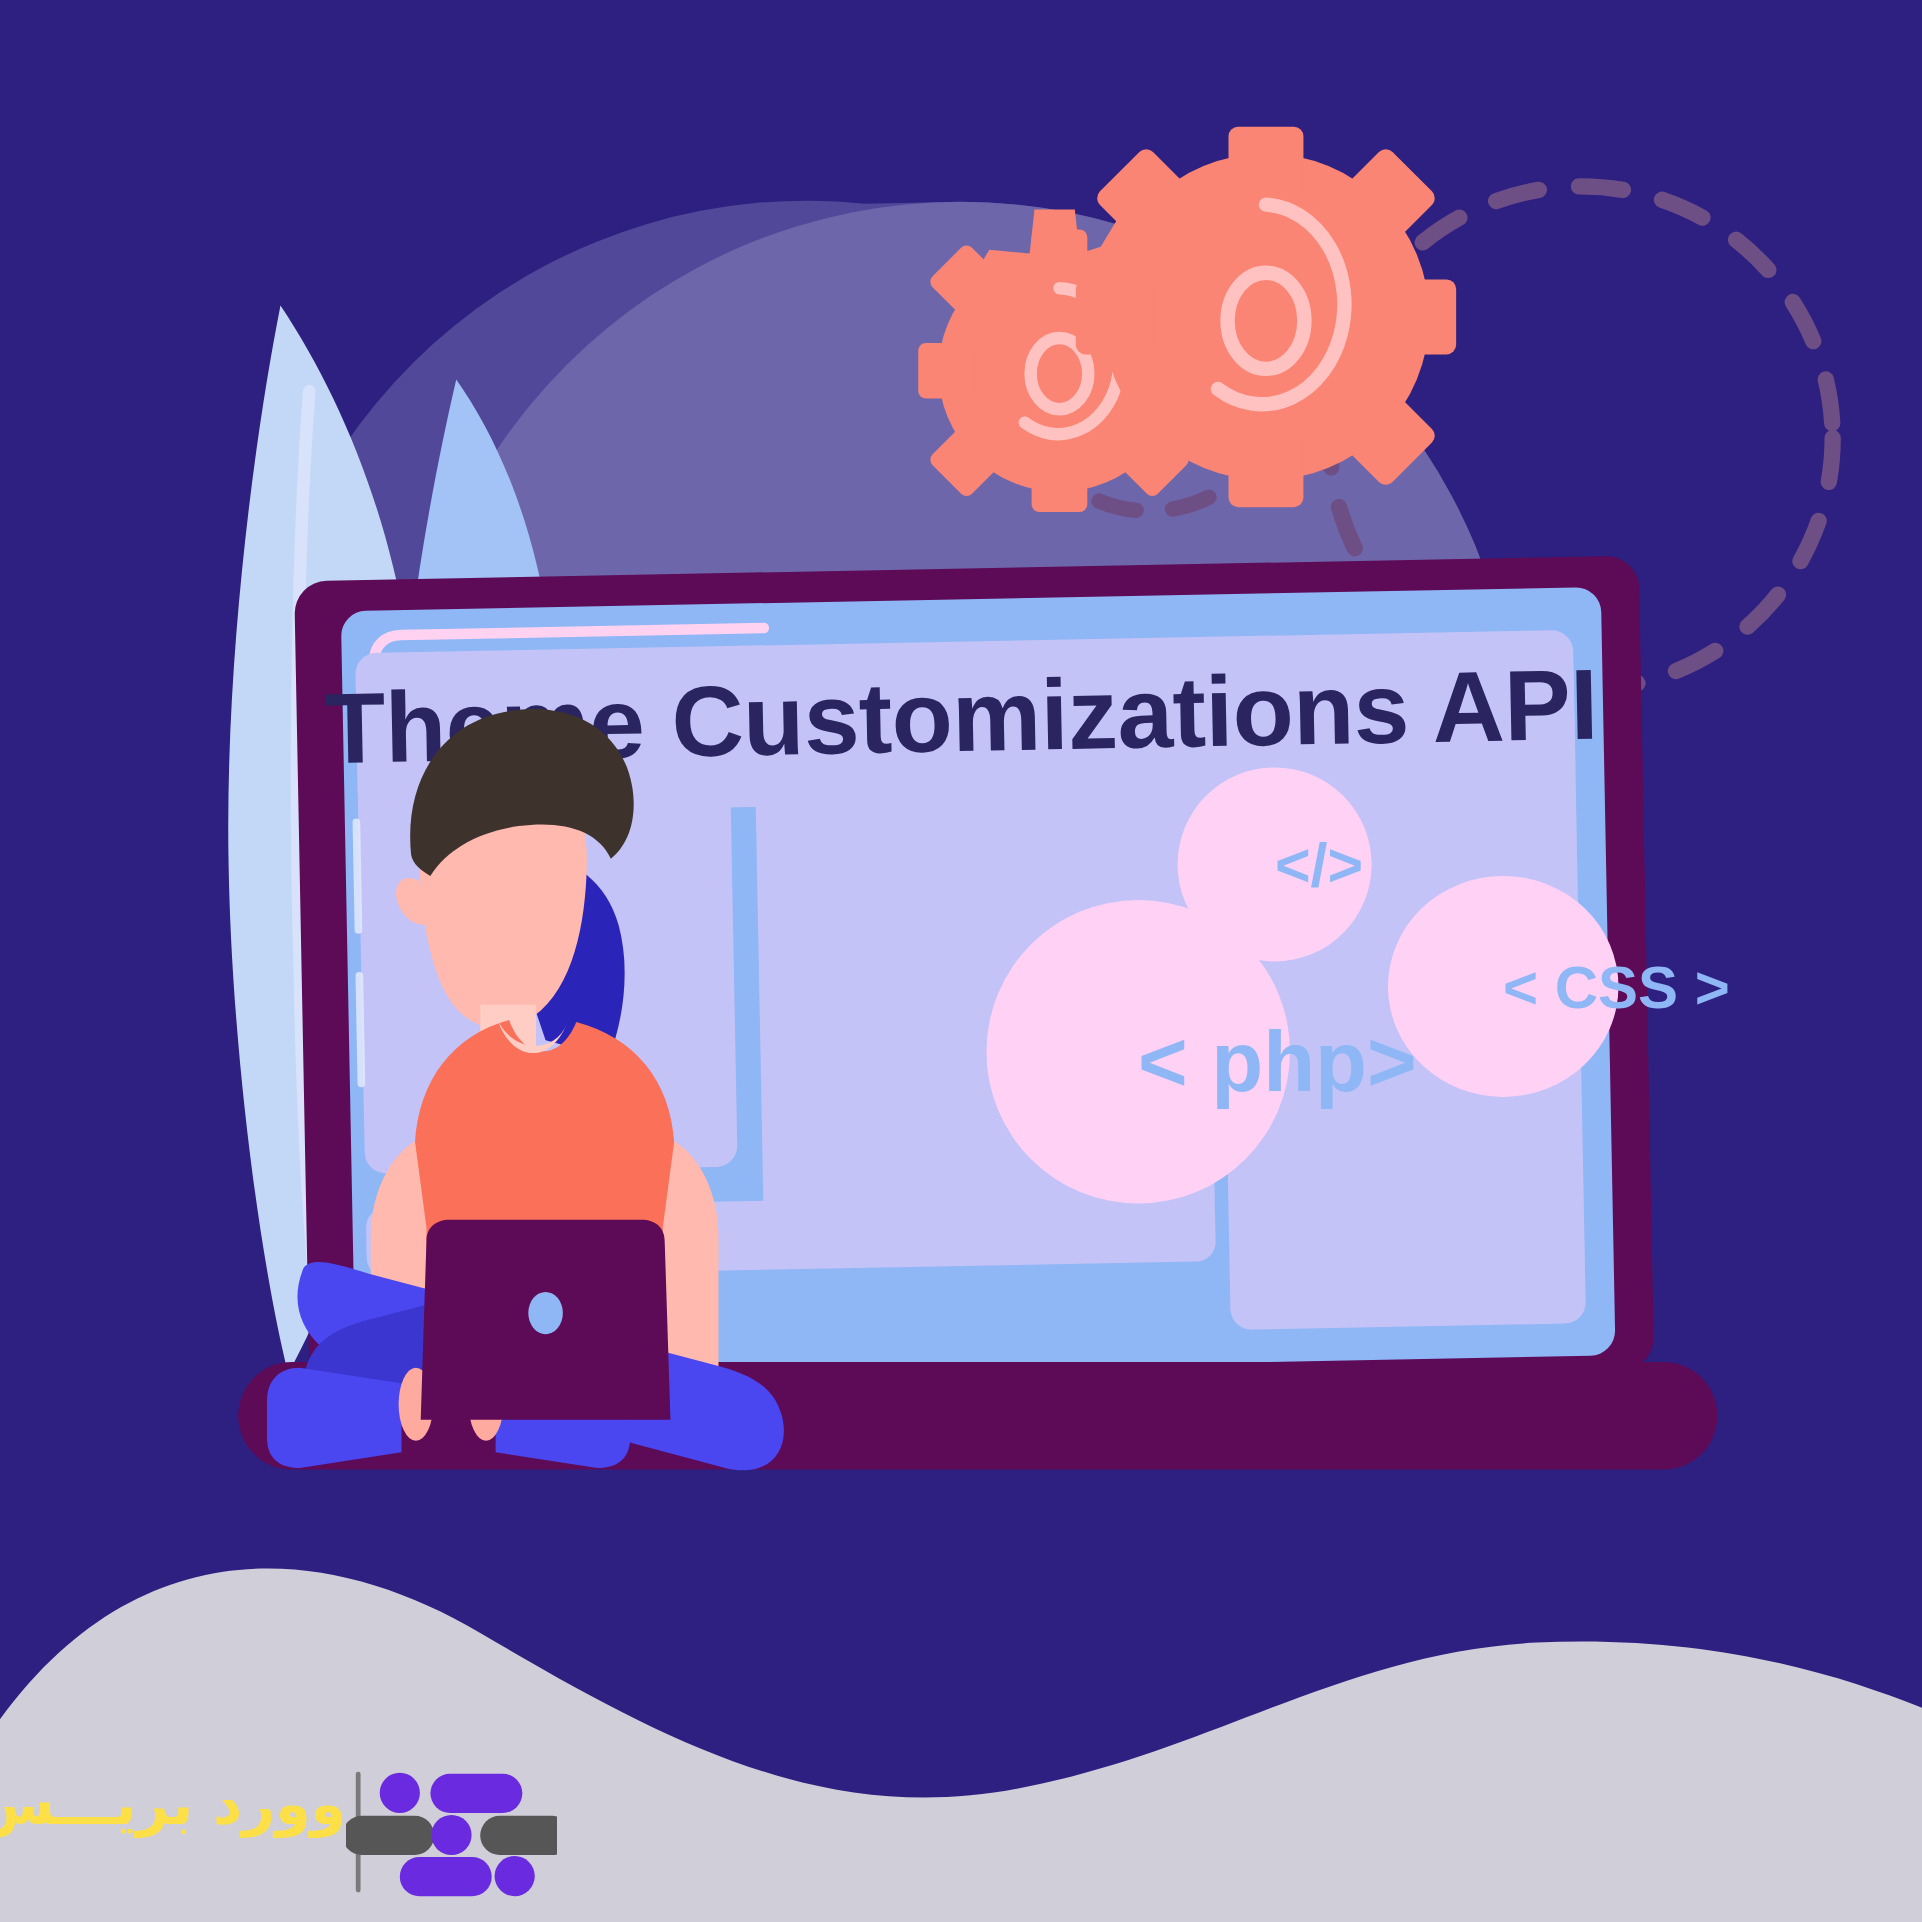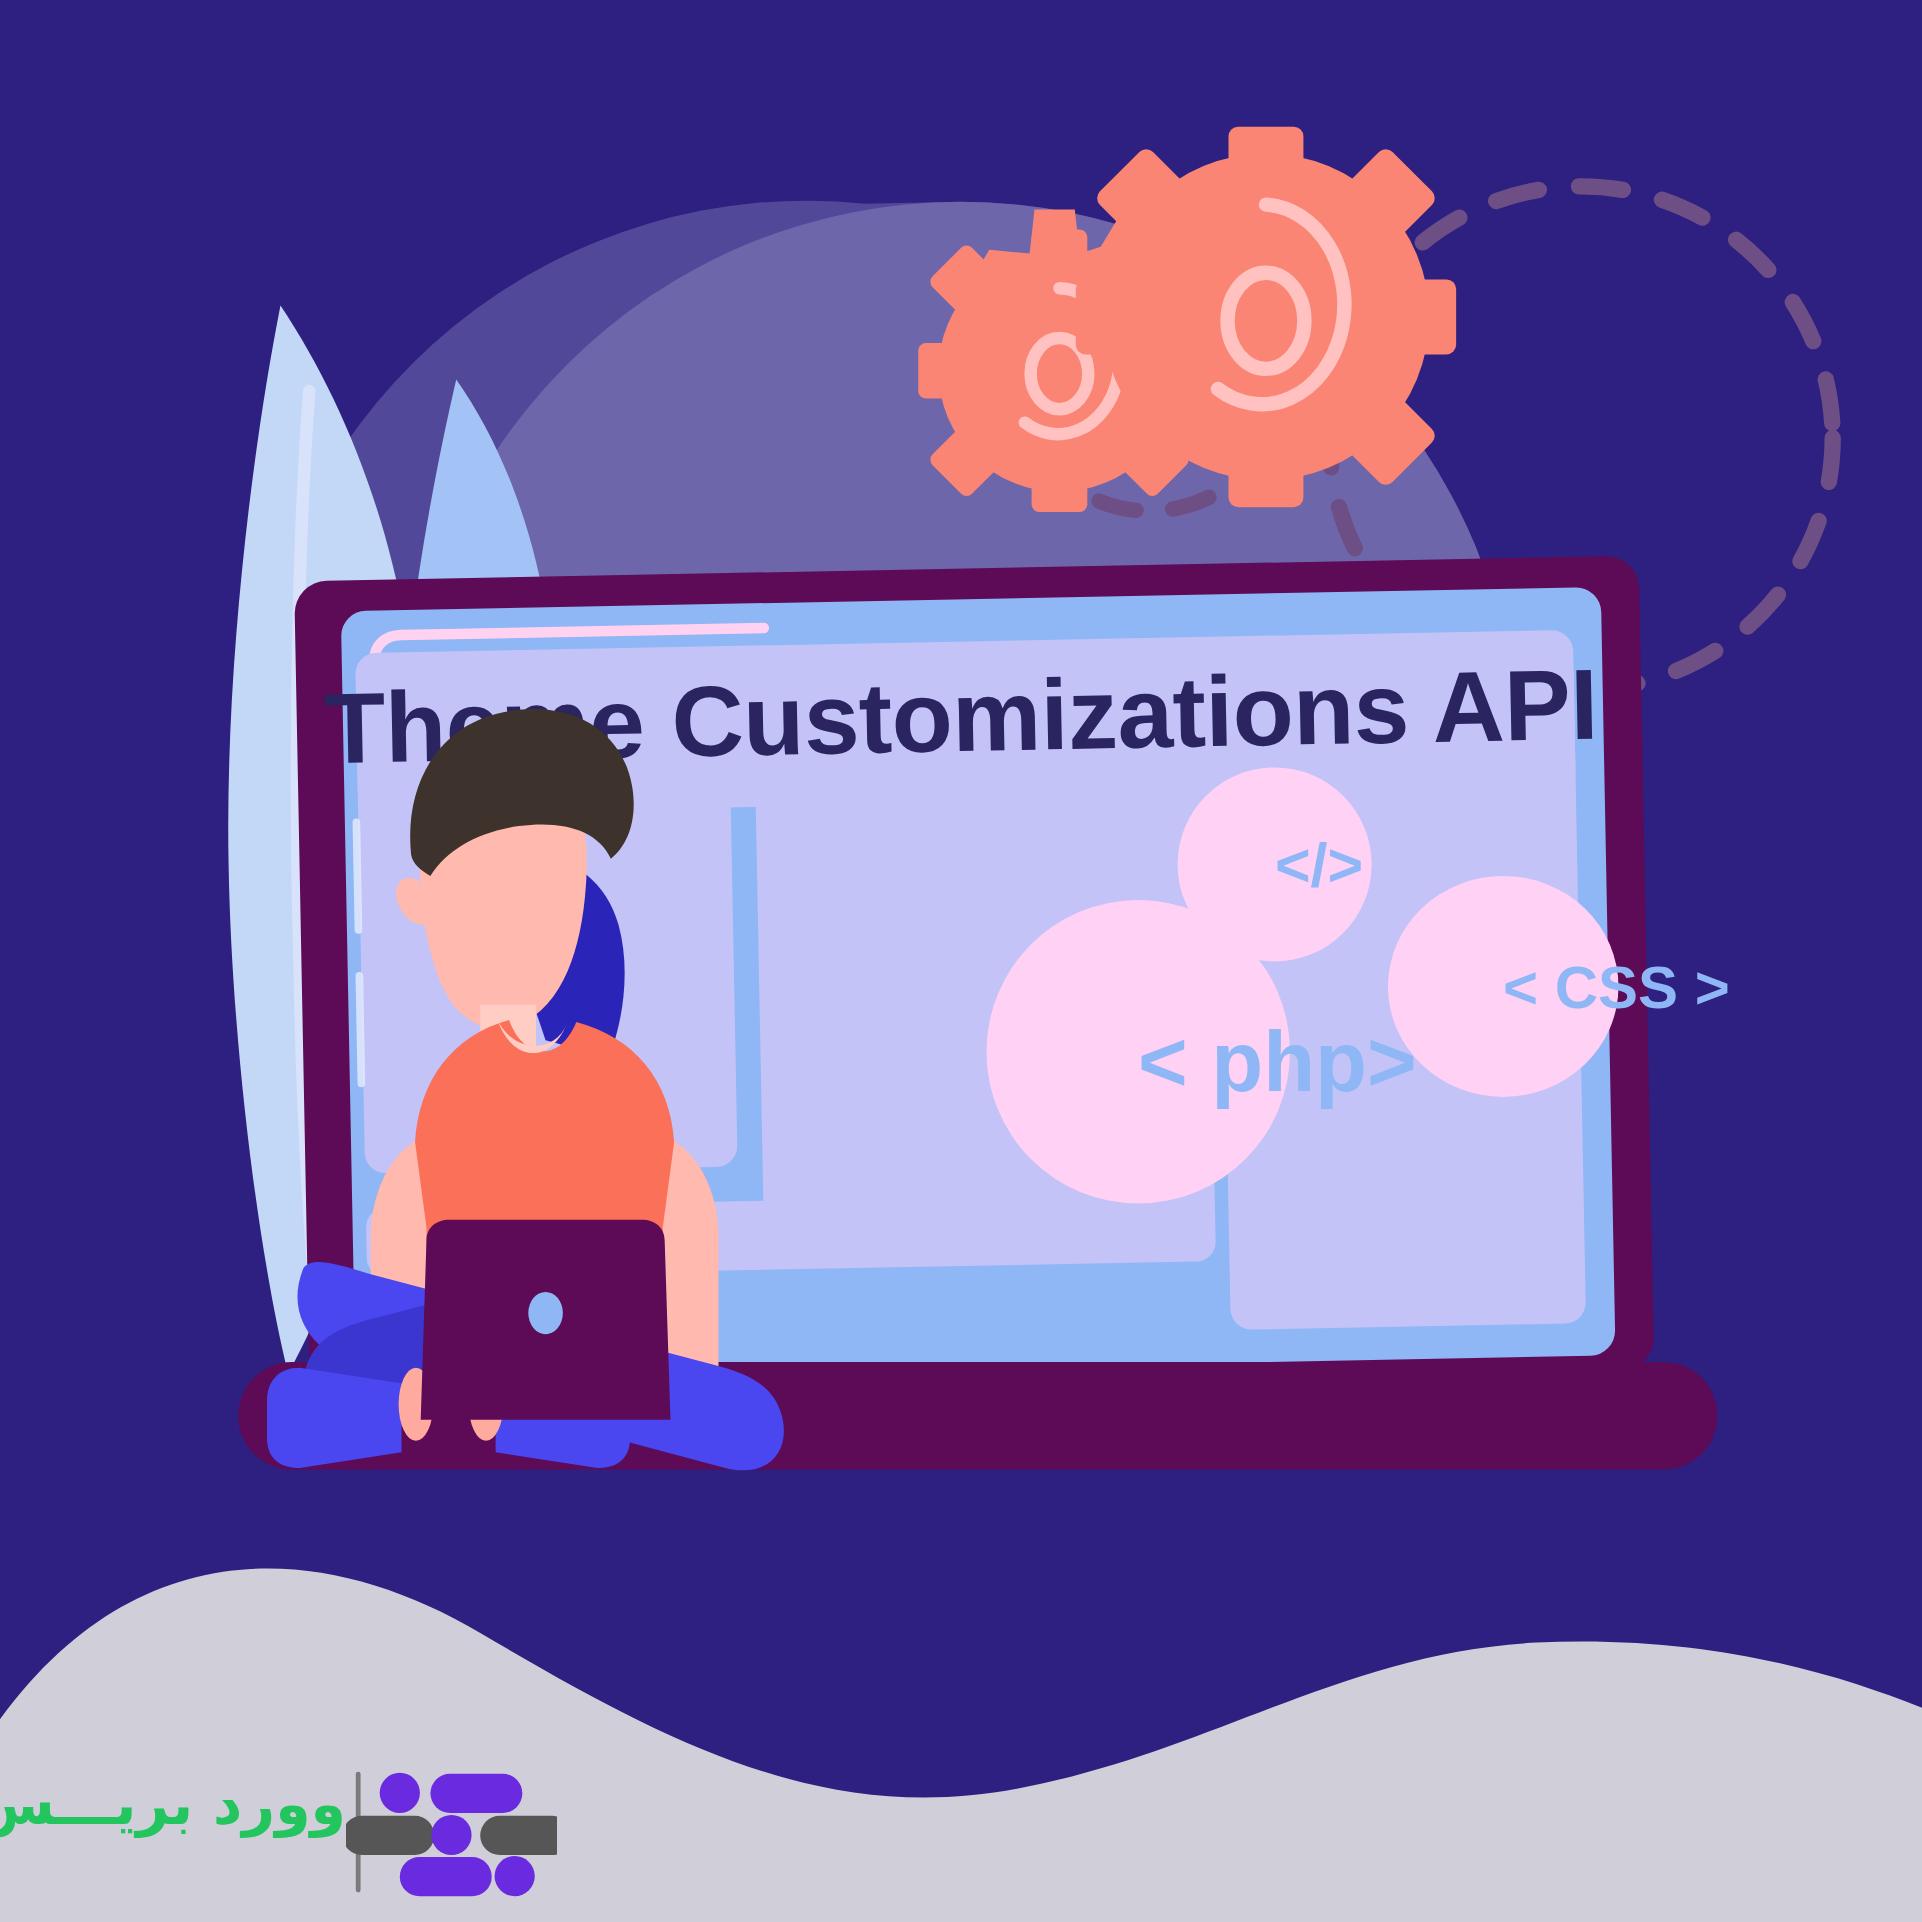--- a/index.html
+++ b/index.html
@@ -31,21 +31,21 @@
     color:#8fb6f5;
     white-space:nowrap;
     user-select:none;
     text-align:center;
   }
   .logo-wordmark{
     position:absolute;
     direction:rtl;
     font-family:"DejaVu Sans", sans-serif;
     font-weight:bold;
-    color:#22c55e;
+    color:#fde047;
     line-height:1.02;
     white-space:nowrap;
     user-select:none;
     text-align:right;
   }
 </style>
 </head>
 <body>
 
 <div class="stage">

